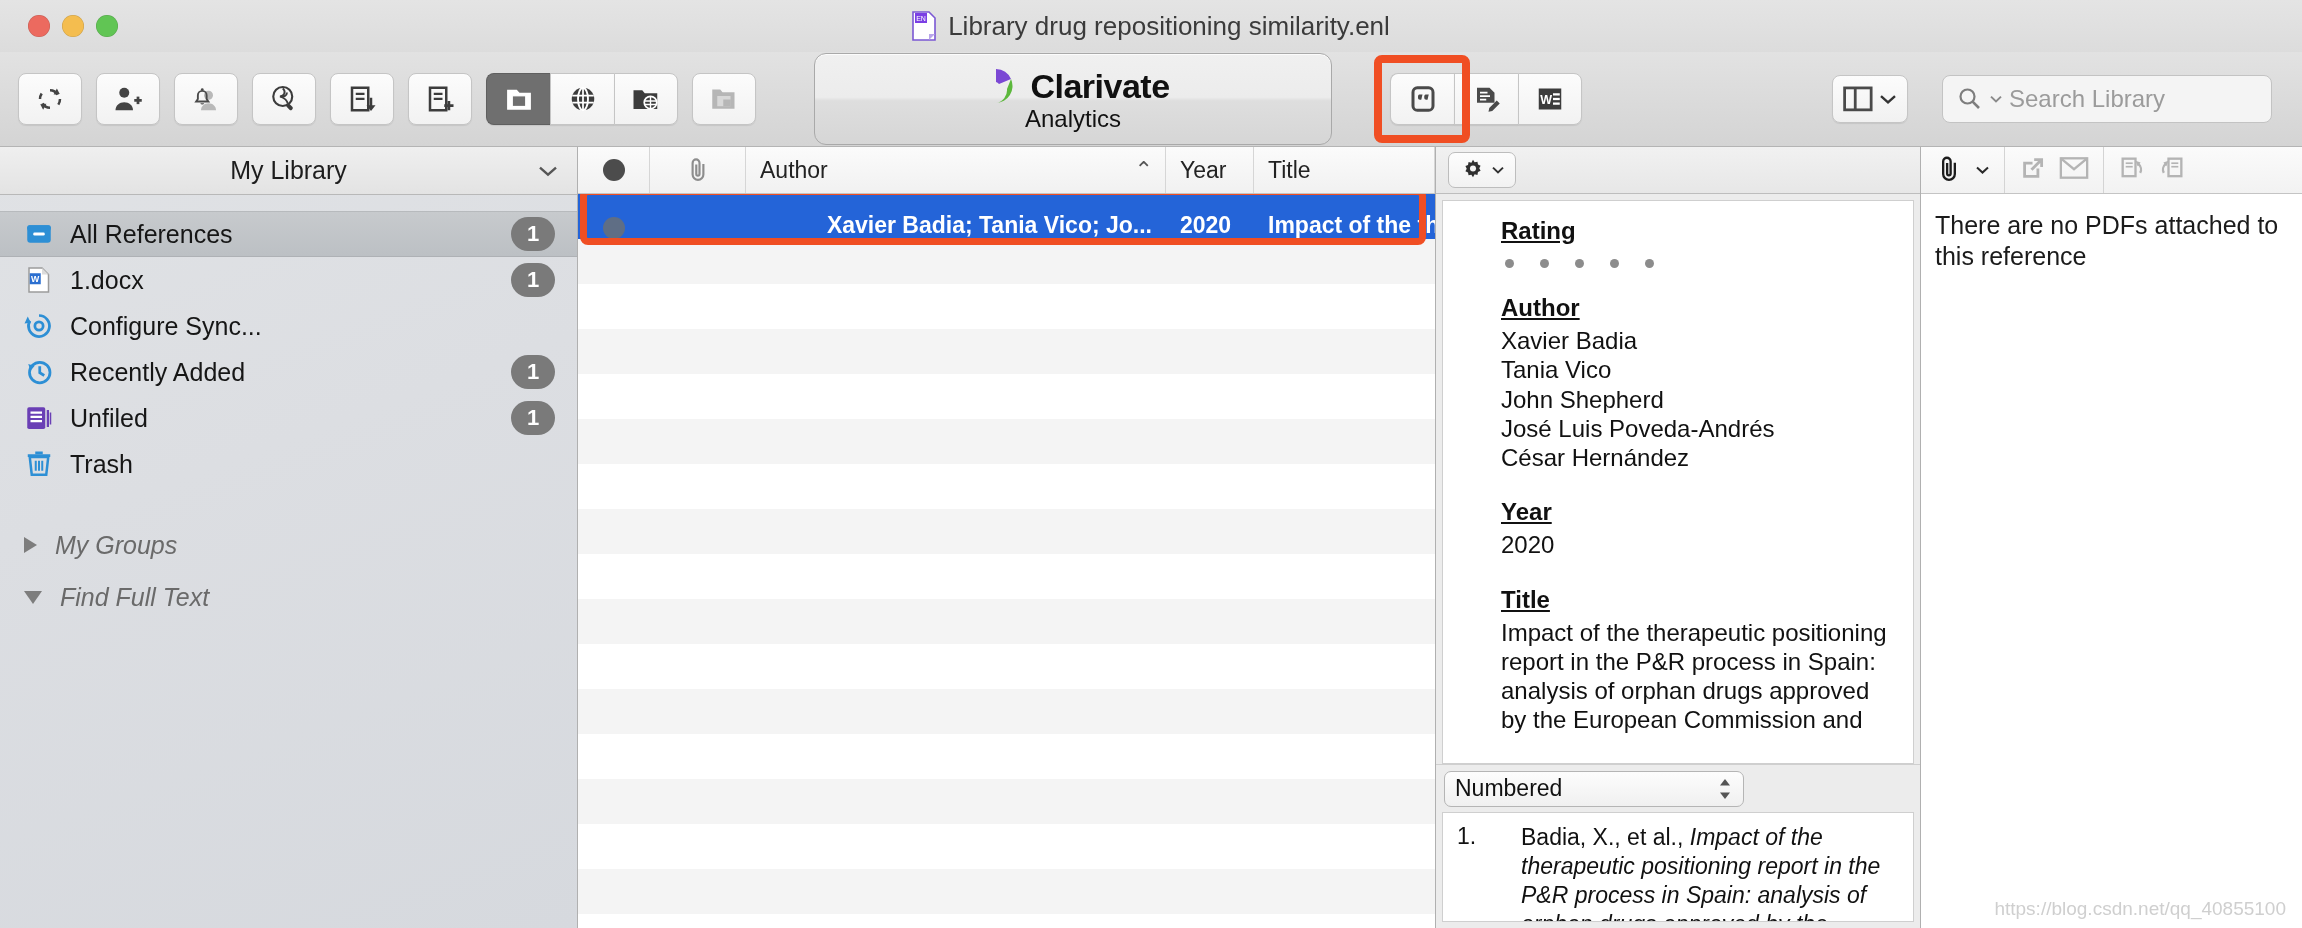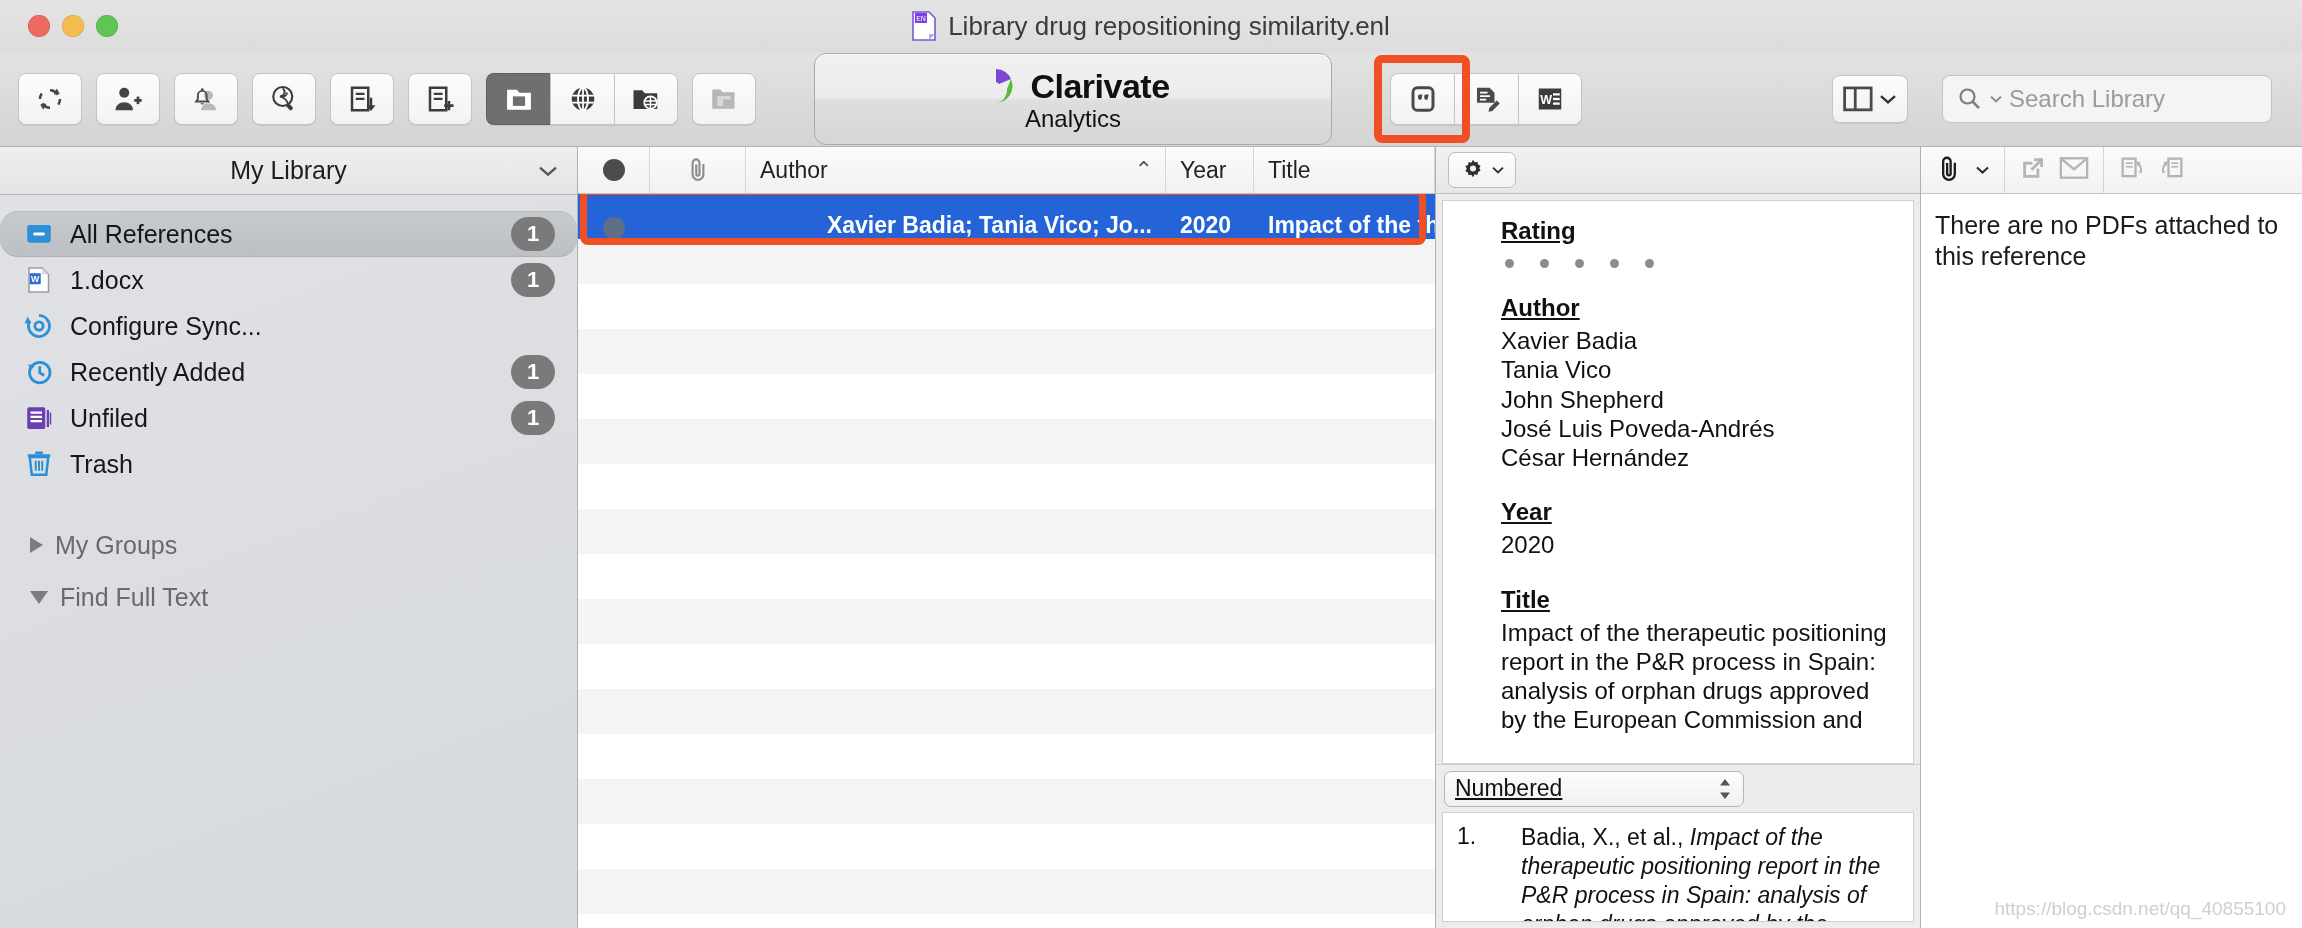--- a/index.html
+++ b/index.html
@@ -124,39 +124,39 @@
     background: linear-gradient(#efefef, #e3e3e3);
     border-bottom: 1px solid #b8b8b8;
     display: flex; align-items: center; justify-content: center;
     position: relative;
   }
   .lib-header .lbl { font-size: 25px; color: #1d1d1d; }
   .lib-header .chev { position: absolute; right: 18px; top: 50%; transform: translateY(-50%); }
   .side-gap { height: 16px; }
   .side-item {
     height: 46px; display: flex; align-items: center;
-    padding: 0 22px 0 24px; gap: 16px; border-radius: 18px;
+    padding: 0 22px 0 24px; gap: 16px;
   }
   .side-item.selected {
     background: linear-gradient(#c7cacd,#bcc0c4);
     border-top: 1px solid #b7babd; border-bottom: 1px solid #aeb1b5;
   }
   .side-item .ico { width: 30px; height: 30px; flex: 0 0 30px; display: flex; align-items: center; justify-content: center; }
   .side-item .lbl { font-size: 25px; color: #161616; flex: 1 1 auto; white-space: nowrap; }
   .badge {
     min-width: 44px; height: 34px; padding: 0 12px;
     background: #7a7a7a; color: #fff;
     border-radius: 17px;
     font-size: 22px; font-weight: bold;
     display: flex; align-items: center; justify-content: center;
   }
   .tri { width: 0; height: 0; }
   .tri.right { border-left: 13px solid #7d7d7d; border-top: 8px solid transparent; border-bottom: 8px solid transparent; }
   .tri.down  { border-top: 13px solid #7d7d7d; border-left: 9px solid transparent; border-right: 9px solid transparent; }
-  .side-head { height: 52px; display: flex; align-items: center; padding-left: 30px; gap: 12px; }
+  .side-head { height: 52px; display: flex; align-items: center; padding-left: 24px; gap: 18px; font-style: italic; }
   .side-head .lbl { font-size: 25px; color: #6a6a6a; }
 
   
   .reflist { flex: 1 1 auto; display: flex; flex-direction: column; min-width: 0; background: #fff; position: relative; }
   .col-head {
     height: 47px; flex: 0 0 47px;
     background: linear-gradient(#fbfbfb,#f1f1f1);
     border-bottom: 1px solid #c4c4c4;
     display: flex; align-items: stretch;
   }
@@ -236,21 +236,20 @@
     display: flex; align-items: center; padding: 0 8px;
     border-top: 1px solid #cfcfcf;
   }
   .style-select {
     width: 300px; height: 36px;
     background: linear-gradient(#fdfdfd,#f0f0f0);
     border: 1px solid #b5b5b5; border-radius: 7px;
     display: flex; align-items: center; padding: 0 10px;
     font-size: 23px; color: #111;
     position: relative;
-    text-decoration: underline;
   }
   .stepper { position: absolute; right: 10px; display: flex; flex-direction: column; gap: 2px; line-height: 0; }
   .preview {
     flex: 0 0 110px; background: #fff;
     border: 1px solid #cfcfcf; margin: 0 6px 6px 6px;
     padding: 10px 14px 0 14px;
     display: flex; gap: 10px; overflow: hidden;
   }
   .prev-num { font-size: 23px; color: #111; flex: 0 0 54px; }
   .prev-txt { font-size: 23px; color: #111; line-height: 1.26; }

